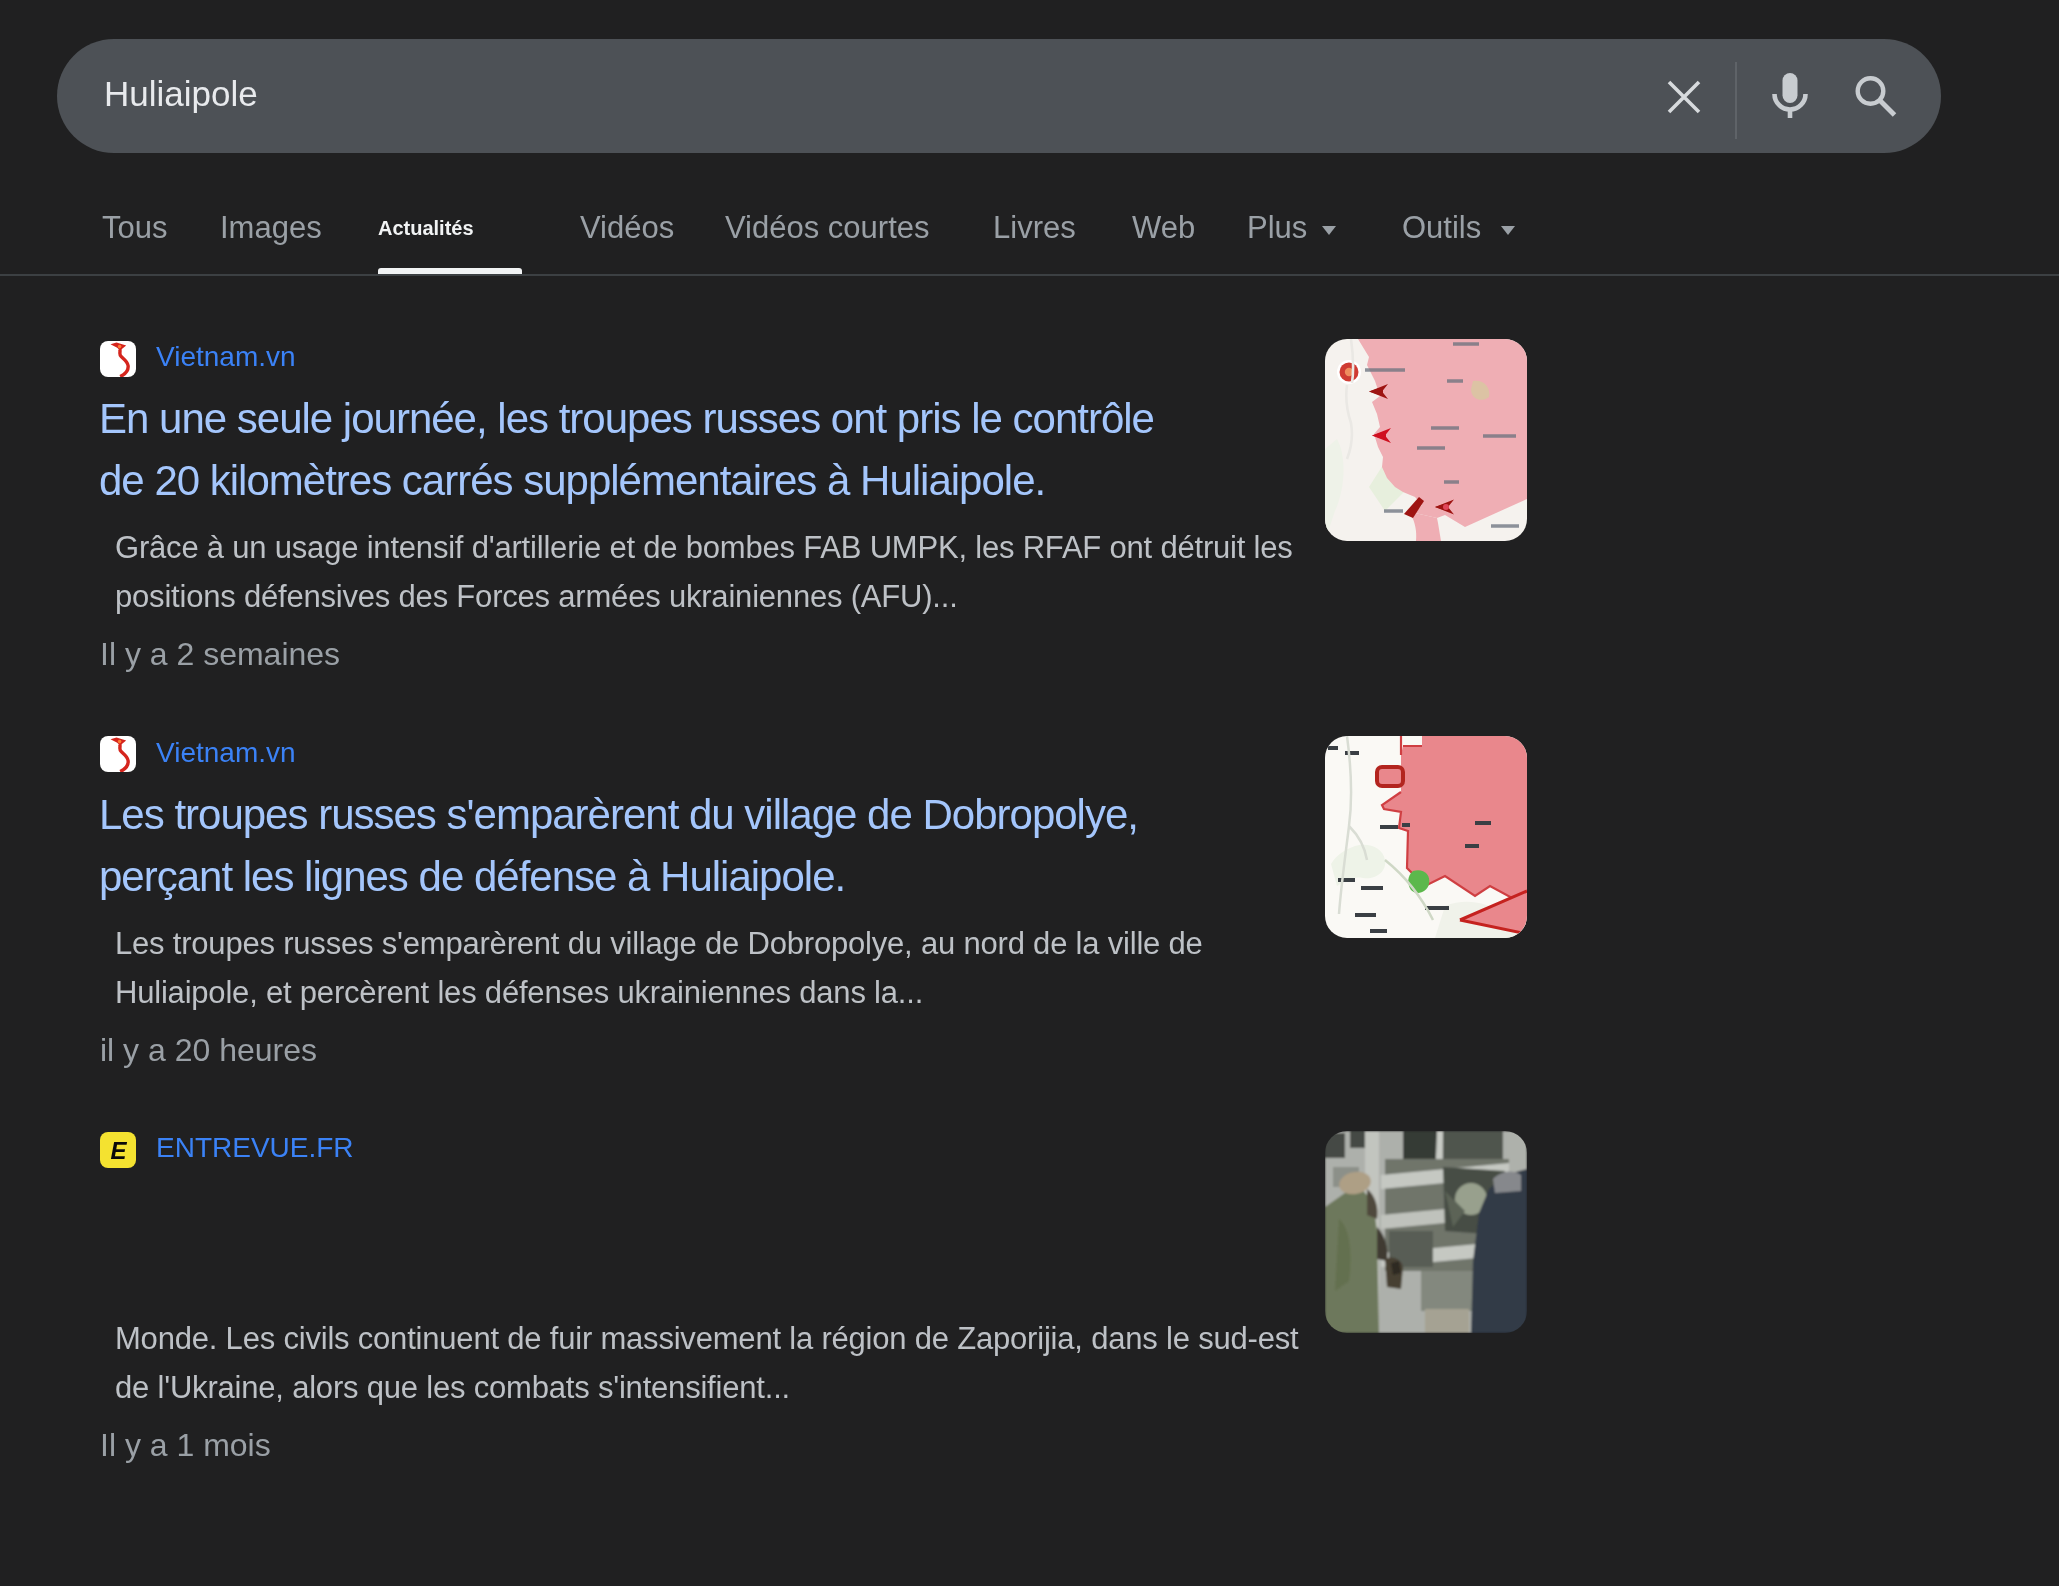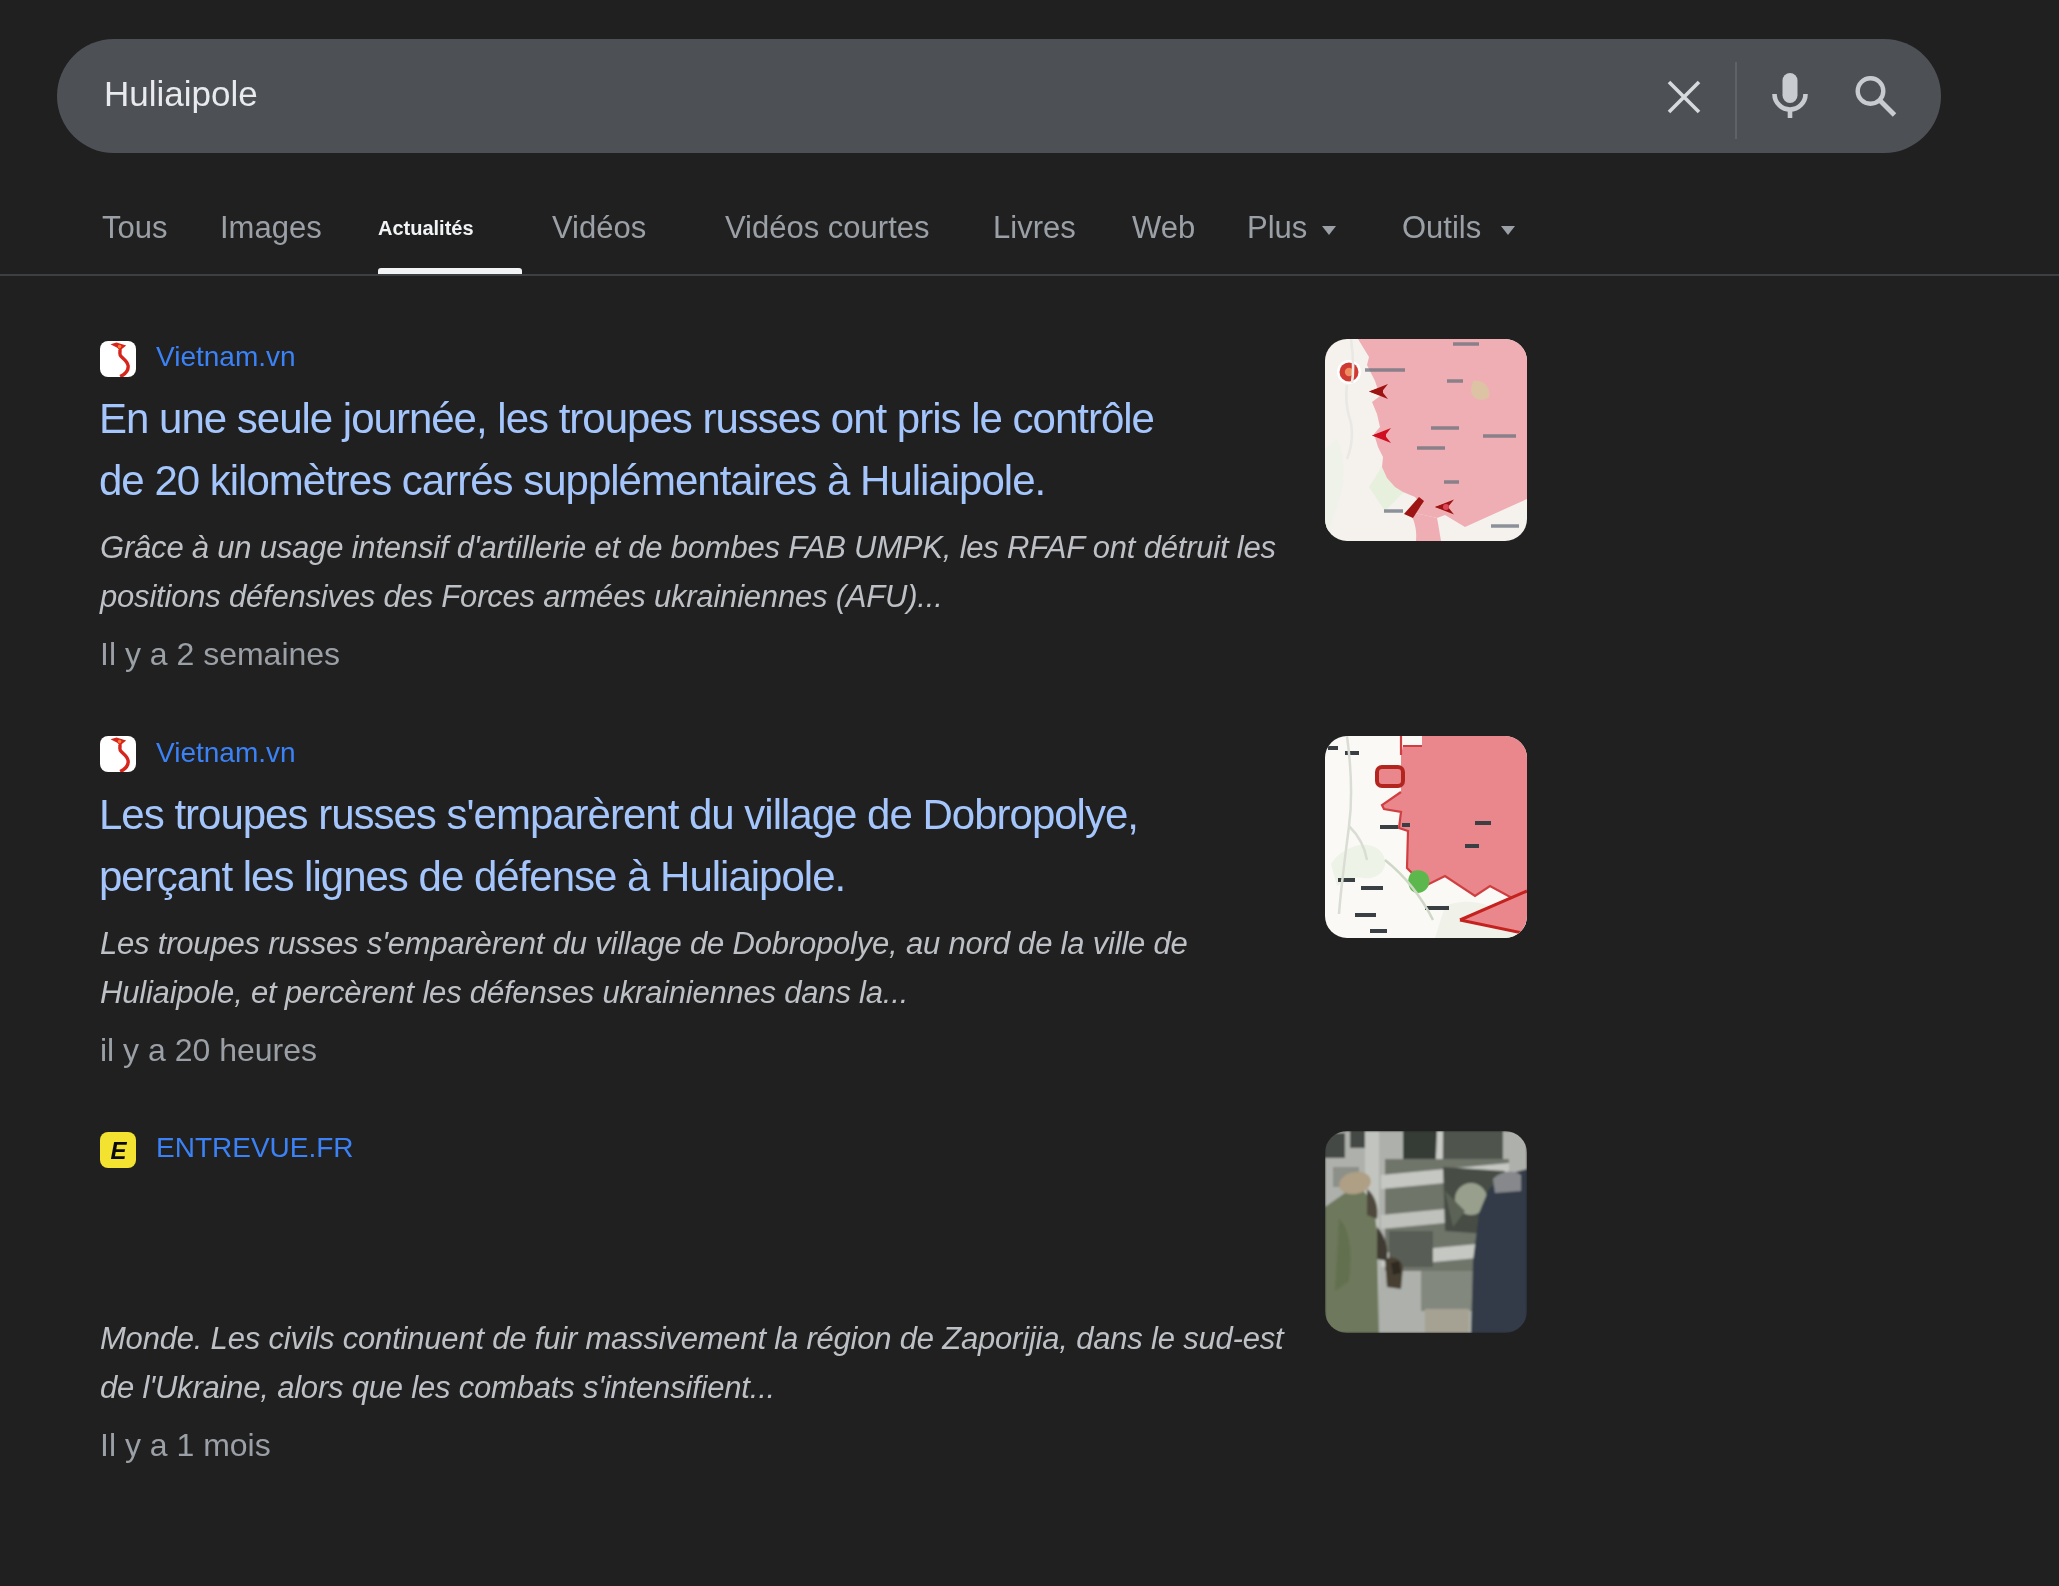--- a/index.html
+++ b/index.html
@@ -10,21 +10,21 @@
 .icn{position:absolute;}
 #divider{position:absolute;left:1735px;top:62px;width:2px;height:77px;background:#5f6368;}
 .tab{position:absolute;top:212px;font-size:31px;line-height:31px;color:#9aa0a6;white-space:nowrap;}
 .tabsel{font-weight:bold;font-size:20px;line-height:30px;top:213px;color:#f1f3f4;}
 .arr{position:absolute;width:0;height:0;border-left:7.5px solid transparent;border-right:7.5px solid transparent;border-top:9px solid #9aa0a6;top:226px;}
 #underline{position:absolute;left:378px;top:268px;width:144px;height:6px;background:#f1f3f4;border-radius:3px 3px 0 0;}
 #sep{position:absolute;left:0;top:274px;width:2059px;height:2px;background:#3c4043;}
 .fav{position:absolute;left:100px;width:36px;height:36px;border-radius:8px;overflow:hidden;}
 .src{position:absolute;left:156px;font-size:28px;line-height:27px;color:#3b82f6;letter-spacing:0;}
 .title{position:absolute;left:99px;font-size:42px;line-height:62px;color:#a4c6fc;letter-spacing:-1px;white-space:nowrap;}
-.snip{position:absolute;left:100px;font-size:31px;line-height:49px;color:#bdc1c6;letter-spacing:-0.2px;white-space:nowrap;font-style:italic;}
+.snip{position:absolute;left:115px;font-size:31px;line-height:49px;color:#bdc1c6;letter-spacing:-0.2px;white-space:nowrap;}
 .time{position:absolute;left:100px;font-size:32px;line-height:30px;color:#9aa0a6;}
 .thumb{position:absolute;left:1325px;width:202px;height:202px;border-radius:22px;overflow:hidden;}
 </style>
 </head>
 <body>
 <div id="page">
   <div id="sbar"></div>
   <span id="q">Huliaipole</span>
   <svg class="icn" style="left:1667px;top:80px" width="34" height="34" viewBox="0 0 34 34">
     <path d="M2 2 L32 32 M32 2 L2 32" stroke="#d7dadd" stroke-width="3.6" fill="none"></path>
@@ -36,21 +36,21 @@
     <rect x="15.7" y="39.5" width="4.6" height="8.5" fill="#c8ccd0"></rect>
   </svg>
   <svg class="icn" style="left:1851px;top:72px" width="50" height="50" viewBox="0 0 50 50">
     <circle cx="19.5" cy="19" r="12.8" stroke="#c8ccd0" stroke-width="4.4" fill="none"></circle>
     <path d="M28.5 28 L43.5 43" stroke="#c8ccd0" stroke-width="5" fill="none"></path>
   </svg>
 
   <span class="tab" style="left:102px">Tous</span>
   <span class="tab" style="left:220px">Images</span>
   <span class="tab tabsel" style="left:378px">Actualités</span>
-  <span class="tab" style="left:552px">Vidéos</span>
+  <span class="tab" style="left:580px">Vidéos</span>
   <span class="tab" style="left:725px">Vidéos courtes</span>
   <span class="tab" style="left:993px">Livres</span>
   <span class="tab" style="left:1132px">Web</span>
   <span class="tab" style="left:1247px">Plus</span>
   <span class="arr" style="left:1322px"></span>
   <span class="tab" style="left:1402px">Outils</span>
   <span class="arr" style="left:1501px"></span>
   <div id="underline"></div>
   <div id="sep"></div>
 

